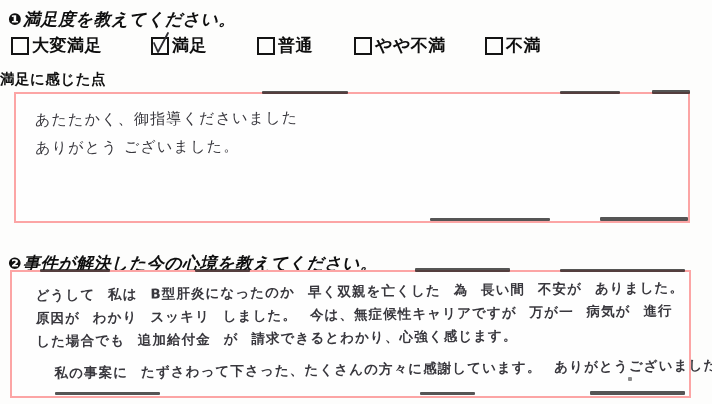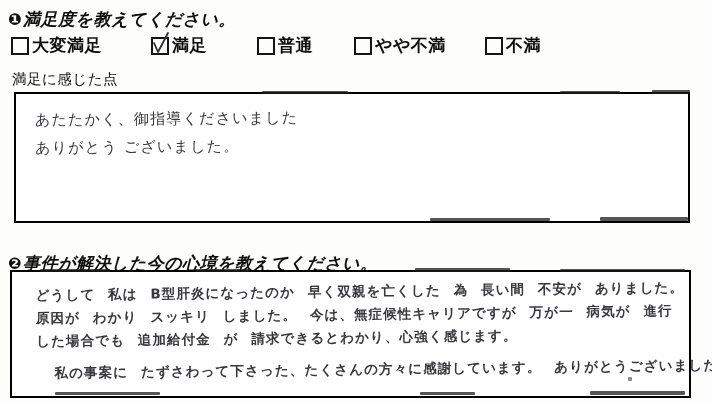--- a/index.html
+++ b/index.html
@@ -13,40 +13,40 @@
   .q-title{
     position:absolute;left:8px;
     font-size:17px;font-weight:700;letter-spacing:0.5px;
     white-space:nowrap;
     font-style:italic;
   }
   .q1-title{top:8px;}
   .q2-title{top:252px;}
   .num-badge{font-family:"DejaVu Sans",sans-serif;font-size:16px;margin-right:1px;}
   .followup-label{
-    position:absolute;left:12px;top:70px;
-    font-size:14.5px;font-weight:400;letter-spacing:0.5px;
+    position:absolute;left:0;top:70px;
+    font-size:14.5px;font-weight:700;letter-spacing:0.5px;
   }
   
   .options{position:absolute;top:34px;left:0;width:712px;height:26px;}
   .option{position:absolute;top:0;display:flex;align-items:center;white-space:nowrap;}
   .option:nth-child(1){left:11px;}
   .option:nth-child(2){left:151px;}
   .option:nth-child(3){left:257px;}
   .option:nth-child(4){left:354px;}
   .option:nth-child(5){left:477px;margin-left:8px;}
   .cbox{
     position:relative;display:inline-block;width:14px;height:14px;
     border:2px solid #141414;background:#fdfdfc;margin-right:3px;flex:0 0 auto;
   }
   .check-svg{display:none;position:absolute;left:-2px;top:-8px;}
   .option.checked .check-svg{display:block;}
   .option-label{font-size:17px;font-weight:700;letter-spacing:0.5px;}
   
-  .answer-box{position:absolute;background:#fefefe;border:2px solid #000000;}
+  .answer-box{position:absolute;background:#fefefe;border:2px solid #fca5a5;}
   .box1{left:14px;top:92px;width:672px;height:127px;}
   .box2{left:10px;top:270px;width:677px;height:124px;font-weight:bold;}
   
   .hw{
     font-family:"DejaVu Sans",sans-serif;color:#38373d;
     white-space:pre;
   }
   .box1 .hw-block{padding:9px 0 0 19px;transform:rotate(-0.5deg);}
   .box1 .hw{font-size:15px;letter-spacing:1.2px;line-height:28px;}
   .box2 .hw-block{padding:8px 0 0 24px;transform:rotate(-0.7deg);}

